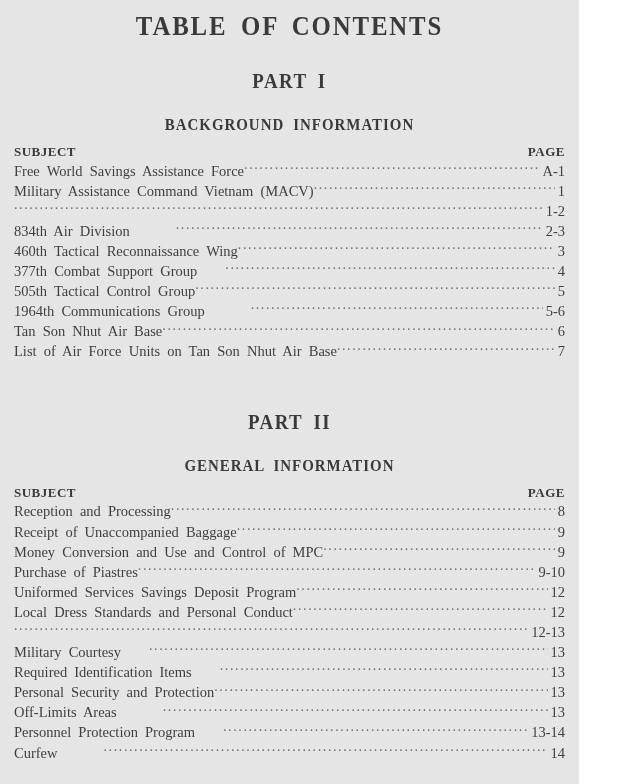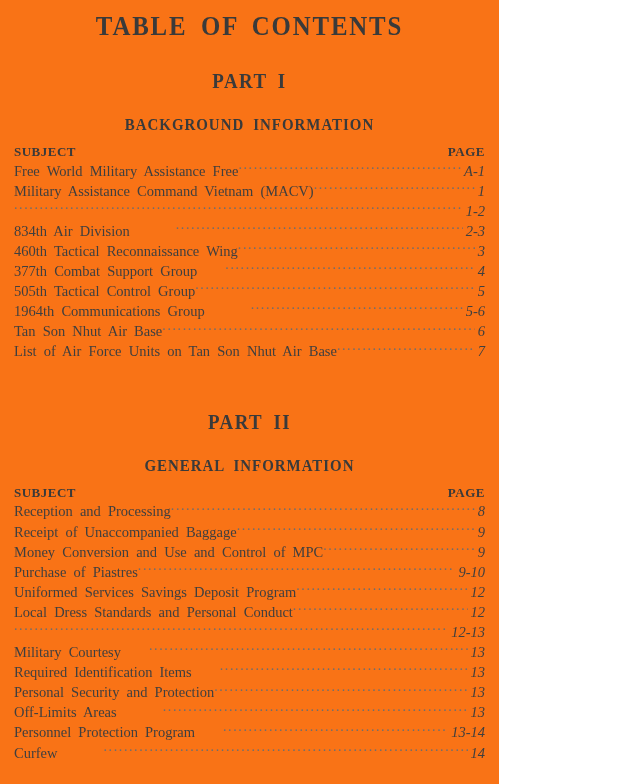--- a/index.html
+++ b/index.html
@@ -10,24 +10,24 @@
   body {
     width: 629px;
     height: 784px;
     overflow: hidden;
     font-family: "Liberation Serif", "DejaVu Serif", serif;
     color: #3b3b3b;
     position: relative;
   }
 
   .page {
-    width: 499px;
+    width: 579px;
     height: 784px;
     position: relative;
-    background: #f97316;
+    background: #e5e5e5;
     padding: 0;
     box-sizing: border-box;
   }
 
   
   .doc-title {
     text-align: center;
     font-size: 27px;
     font-weight: bold;
     letter-spacing: 2.0px;
@@ -118,21 +118,20 @@
     font-size: 14px;
     color: #6e6e6e;
     white-space: nowrap;
   }
 
   .entry-page {
     flex: 0 0 auto;
     text-align: right;
     color: #3f3f3f;
     padding-left: 1px;
-    font-style: italic;
   }
 
   
   .entry.gap .entry-leader { margin-left: 28px; }
   .entry.gap-lg .entry-leader { margin-left: 46px; }
   .entry.tight .entry-leader { margin-left: 0px; }
 </style>
 </head>
 <body>
 
@@ -144,21 +143,21 @@
     <h2 class="part-title" id="part1-title">PART I</h2>
     <h3 class="part-subtitle" id="part1-subtitle">BACKGROUND INFORMATION</h3>
 
     <div class="col-head">
       <span>SUBJECT</span>
       <span>PAGE</span>
     </div>
 
     <div class="entries" id="entries-1">
         <div class="entry tight">
-          <span class="entry-subject">Free World Military Assistance Free</span>
+          <span class="entry-subject">Free World Savings Assistance Force</span>
           <span class="entry-leader"></span>
           <span class="entry-page">A-1</span>
         </div>
         <div class="entry tight">
           <span class="entry-subject">Military Assistance Command Vietnam (MACV)</span>
           <span class="entry-leader"></span>
           <span class="entry-page">1</span>
         </div>
         <div class="entry tight">
           <span class="entry-leader"></span>

